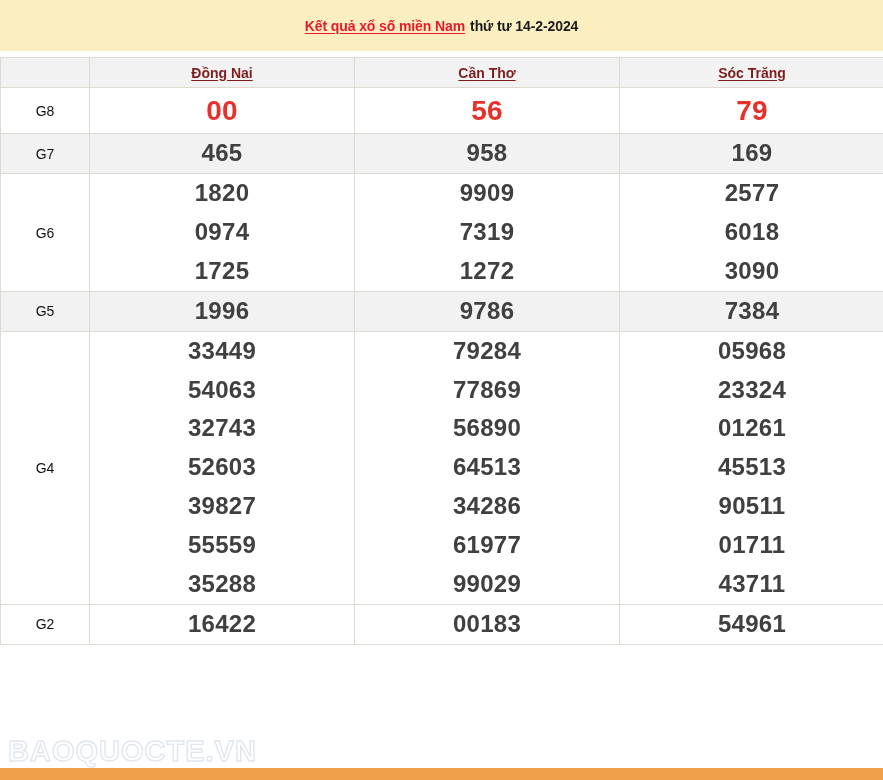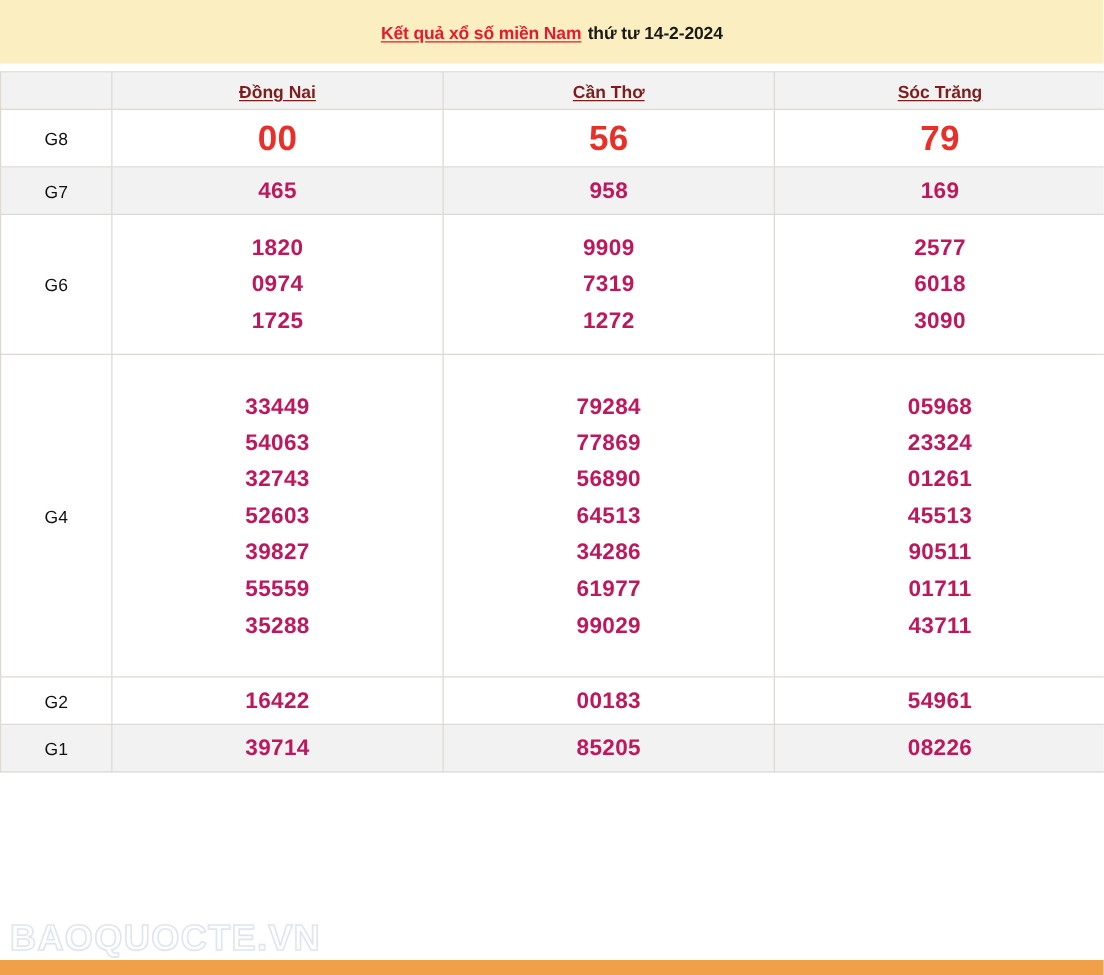--- a/index.html
+++ b/index.html
@@ -79,23 +79,23 @@
     text-underline-offset: 2px;
   }
 
   .label-cell {
     font-size: 14px;
     font-weight: normal;
     color: #111111;
   }
 
   .val-cell {
-    font-size: 18px;
-    font-weight: bold;
-    color: #be185d;
+    font-size: 24px;
+    font-weight: bold;
+    color: #404040;
     letter-spacing: 0.3px;
   }
   .val-cell .num {
     display: block;
     line-height: 1.62;
   }
 
   
   tr.shade td { background: #f2f2f2; }
   tr.plain td { background: #ffffff; }
@@ -225,20 +225,32 @@
           <span class="num">9909</span>
           <span class="num">7319</span>
           <span class="num">1272</span>
         </td>
         <td class="val-cell">
           <span class="num">2577</span>
           <span class="num">6018</span>
           <span class="num">3090</span>
         </td>
       </tr>
+      <tr class="shade row-g5">
+        <td class="label-cell">G5</td>
+        <td class="val-cell">
+          <span class="num">1996</span>
+        </td>
+        <td class="val-cell">
+          <span class="num">9786</span>
+        </td>
+        <td class="val-cell">
+          <span class="num">7384</span>
+        </td>
+      </tr>
       <tr class="plain row-g4">
         <td class="label-cell">G4</td>
         <td class="val-cell">
           <span class="num">33449</span>
           <span class="num">54063</span>
           <span class="num">32743</span>
           <span class="num">52603</span>
           <span class="num">39827</span>
           <span class="num">55559</span>
           <span class="num">35288</span>
@@ -267,32 +279,20 @@
         <td class="val-cell">
           <span class="num">16422</span>
         </td>
         <td class="val-cell">
           <span class="num">00183</span>
         </td>
         <td class="val-cell">
           <span class="num">54961</span>
         </td>
       </tr>
-      <tr class="shade row-g1">
-        <td class="label-cell">G1</td>
-        <td class="val-cell">
-          <span class="num">39714</span>
-        </td>
-        <td class="val-cell">
-          <span class="num">85205</span>
-        </td>
-        <td class="val-cell">
-          <span class="num">08226</span>
-        </td>
-      </tr>
     </tbody>
 </table>
 
 <div class="watermark">BAOQUOCTE.VN</div>
 
 <div class="bottom-bar">
   <div class="bottom-bar-inner">
     <span></span>
     <span></span>
   </div>

